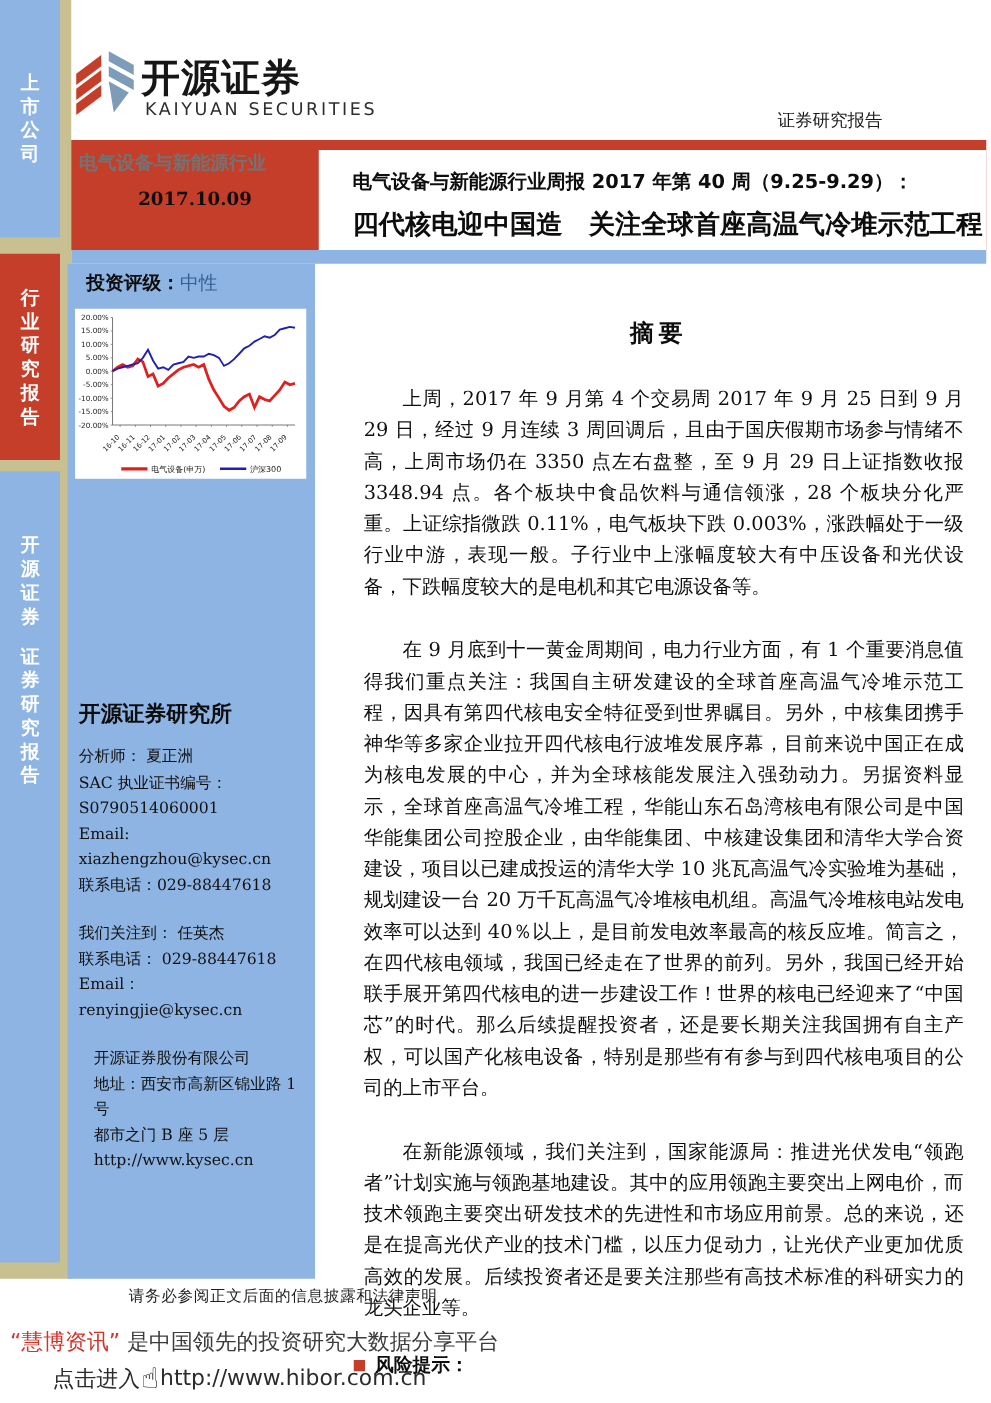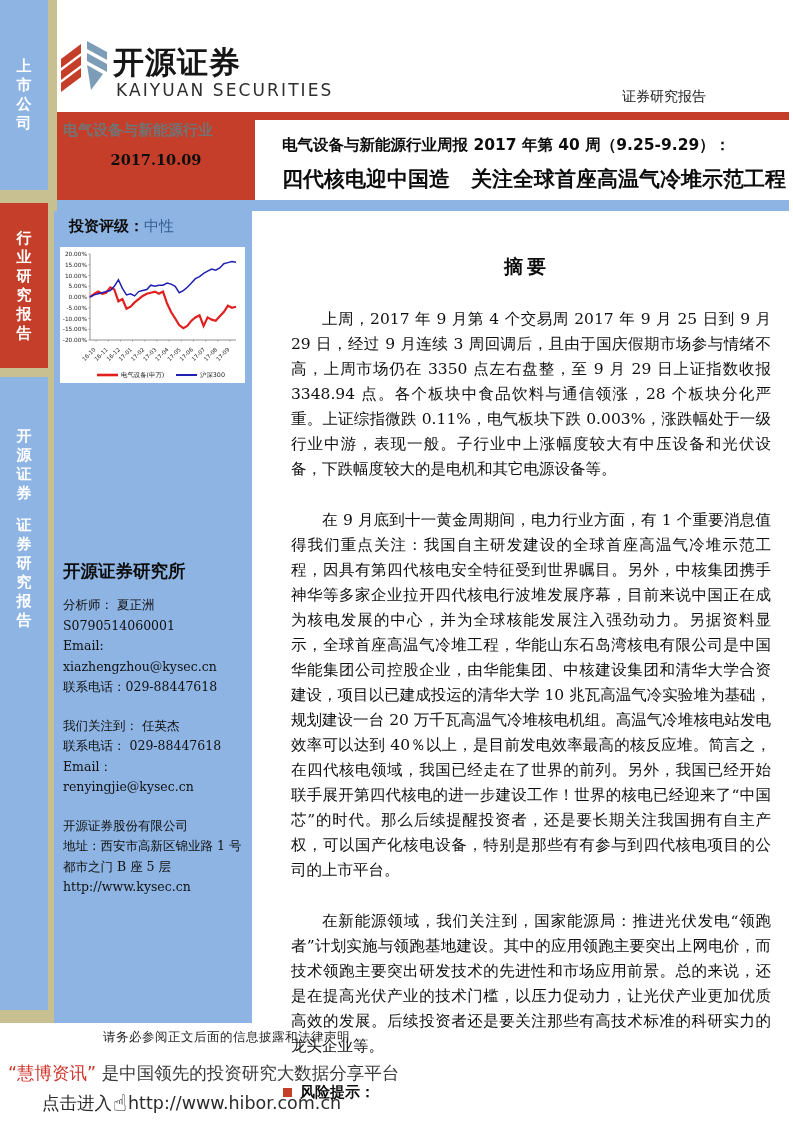--- a/index.html
+++ b/index.html
@@ -13,21 +13,21 @@
   .rail-top{top:0;height:190px;background:#8eb4e3;}
   .rail-mid{top:203px;height:165px;background:#c43e2a;}
   .rail-bot{top:377px;height:633px;background:#8eb4e3;align-items:flex-start;padding-top:50px;box-sizing:border-box;}
   .vtext{display:flex;flex-direction:column;align-items:center;color:#fff;font-weight:bold;
          font-size:15px;line-height:19px;font-family:"DejaVu Sans","Liberation Sans",sans-serif;}
   .vgap{height:13px;}
 
   
   .brand-cn{left:113px;top:42px;font-size:31px;font-weight:bold;letter-spacing:1px;color:#161616;
             font-family:"DejaVu Sans","Liberation Sans",sans-serif;}
-  .brand-en{left:116px;top:80px;font-size:17px;letter-spacing:2.1px;color:#2e2e2e;
+  .brand-en{left:116px;top:80px;font-size:14px;letter-spacing:2.1px;color:#2e2e2e;
             font-family:"DejaVu Sans","Liberation Sans",sans-serif;}
   .doc-type{left:592px;top:88px;font-size:14px;color:#1a1a1a;margin-left:30px;}
 
   .red-band{left:57px;top:112px;width:732px;height:88px;background:#c43e2a;}
   .industry{left:57px;top:121px;width:162px;text-align:center;font-size:15px;font-weight:bold;color:#737373;
             font-family:"DejaVu Sans","Liberation Sans",sans-serif;}
   .date{left:57px;top:151px;width:198px;text-align:center;font-size:14.5px;font-weight:bold;color:#0d0d0d;}
   .title-box{left:255px;top:120px;width:534px;height:80px;background:#fff;box-sizing:border-box;padding:7px 0 0 27px;}
   .title1{font-size:15.5px;font-weight:bold;color:#0d0d0d;font-family:"DejaVu Sans","Liberation Sans",sans-serif;margin-top:8px;}
   .title2{margin-top:9px;font-size:21px;font-weight:bold;color:#0d0d0d;font-family:"DejaVu Sans","Liberation Sans",sans-serif;}
@@ -36,21 +36,21 @@
   
   .sidebar{left:54px;top:211px;width:198px;height:812px;background:#8eb4e3;}
   .rating{position:absolute;left:15px;top:6px;font-size:15px;font-family:"DejaVu Sans","Liberation Sans",sans-serif;}
   .rating b{color:#0d0d0d;}
   .rating .val{color:#365f91;}
   .chart-box{position:absolute;left:6px;top:36px;width:185px;height:136px;background:#fff;}
   .institute{position:absolute;left:9px;top:348px;font-size:17.5px;font-weight:bold;color:#0d0d0d;}
   .contacts{position:absolute;left:9px;top:384px;width:182px;font-size:12.5px;line-height:20.5px;color:#101010;}
   .cgroup{margin-bottom:18px;}
   .cgroup:last-child{margin-bottom:0;}
-  .cgroup.co{margin-top:6px;}
+  .cgroup.co{margin-top:6px;margin-left:12px;}
 
   
   .main{left:283px;top:240px;width:488px;}
   .abstract-title{margin-top:14px;text-align:center;font-size:19px;font-weight:bold;letter-spacing:4px;color:#0d0d0d;}
   .para{margin:26px 0 0 8px;font-size:15.5px;line-height:25px;text-align:justify;text-indent:2em;color:#0f0f0f;}
   .para.first{margin-top:27px;}
   .risk-row{margin-top:24px;display:flex;align-items:center;font-size:15px;}
   .risk-bullet{width:9px;height:9px;background:#c43e2a;margin-right:8px;flex:none;}
   .risk-label{font-weight:bold;color:#0d0d0d;}
   .risk-text{color:#101010;}
@@ -180,20 +180,21 @@
           <line x1="37" x2="58" y1="128" y2="128" stroke="#e01f1f" stroke-width="2.6"></line>
           <text x="61" y="130.3" font-size="6.4" fill="#222" font-family="DejaVu Sans,sans-serif">电气设备(申万)</text>
           <line x1="116" x2="137" y1="128" y2="128" stroke="#1f1fb4" stroke-width="2"></line>
           <text x="140" y="130.3" font-size="6.4" fill="#222" font-family="DejaVu Sans,sans-serif">沪深300</text>
         </svg>
     </div>
     <div class="institute">开源证券研究所</div>
     <div class="contacts">
       <div class="cgroup">
         <div>分析师： 夏正洲</div>
+        <div>SAC 执业证书编号：</div>
         <div>S0790514060001</div>
         <div>Email: xiazhengzhou@kysec.cn</div>
         <div>联系电话：029-88447618</div>
       </div>
       <div class="cgroup">
         <div>我们关注到： 任英杰</div>
         <div>联系电话： 029-88447618</div>
         <div>Email： renyingjie@kysec.cn</div>
       </div>
       <div class="cgroup co">

